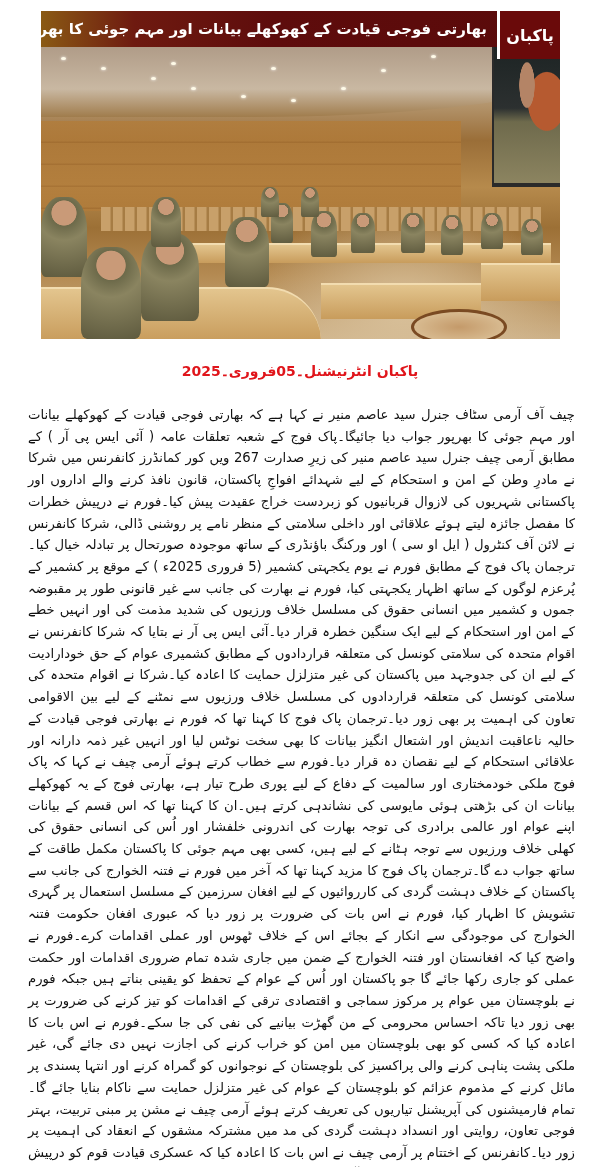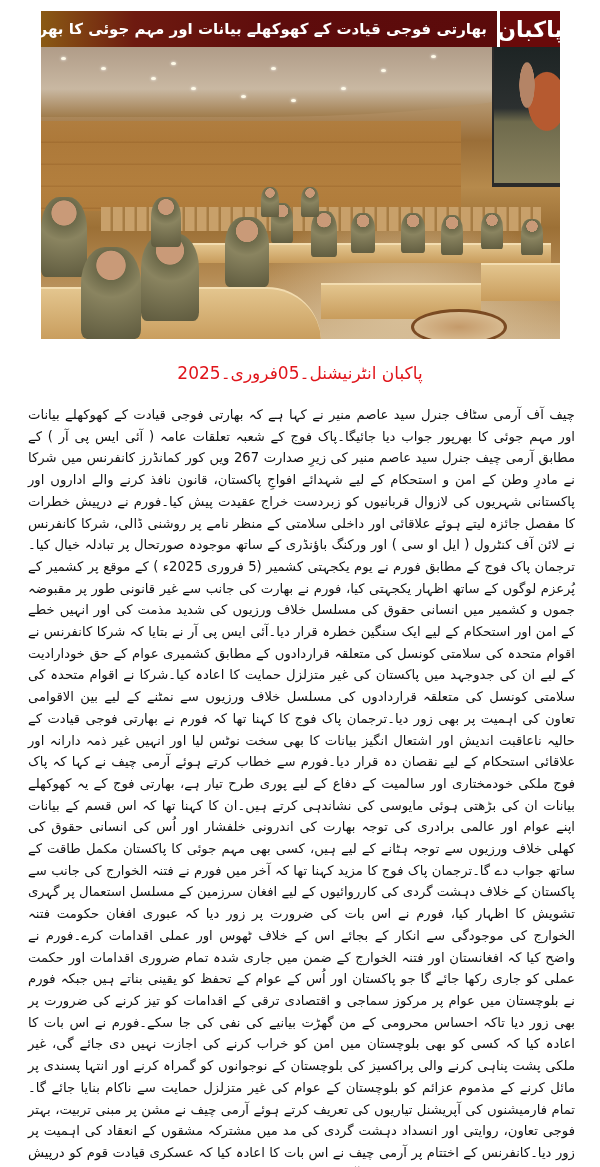--- a/index.html
+++ b/index.html
@@ -29,25 +29,25 @@
       top: 0;
       width: 519px;
       height: 36px;
       background: linear-gradient(to right, #8a5a14 0%, #6e1a10 18%, #5e0c0c 45%, #5a0a0a 100%);
       display: flex;
       flex-direction: row-reverse;
       align-items: stretch;
     }
     .logo-box {
       width: 63px;
-      height: 36px;
+      height: 48px;
       background: #6a0a0a;
       color: #ffffff;
       font-weight: bold;
-      font-size: 22px;
+      font-size: 16px;
       display: flex;
       align-items: center;
       justify-content: center;
       direction: rtl;
       border-left: 3px solid #ffffff;
       box-sizing: border-box;
     }
     .headline {
       flex: 1;
       direction: rtl;
@@ -139,22 +139,22 @@
       border-bottom: 4px solid #2a2a2a;
       box-sizing: border-box;
     }
     .dateline {
       position: absolute;
       left: 0;
       top: 363px;
       width: 600px;
       text-align: center;
       color: #e0151b;
-      font-size: 17px;
-      font-weight: normal;
+      font-size: 14px;
+      font-weight: bold;
       direction: rtl;
     }
     .article {
       position: absolute;
       left: 28px;
       top: 404px;
       width: 547px;
       direction: rtl;
       text-align: justify;
       text-align-last: right;

